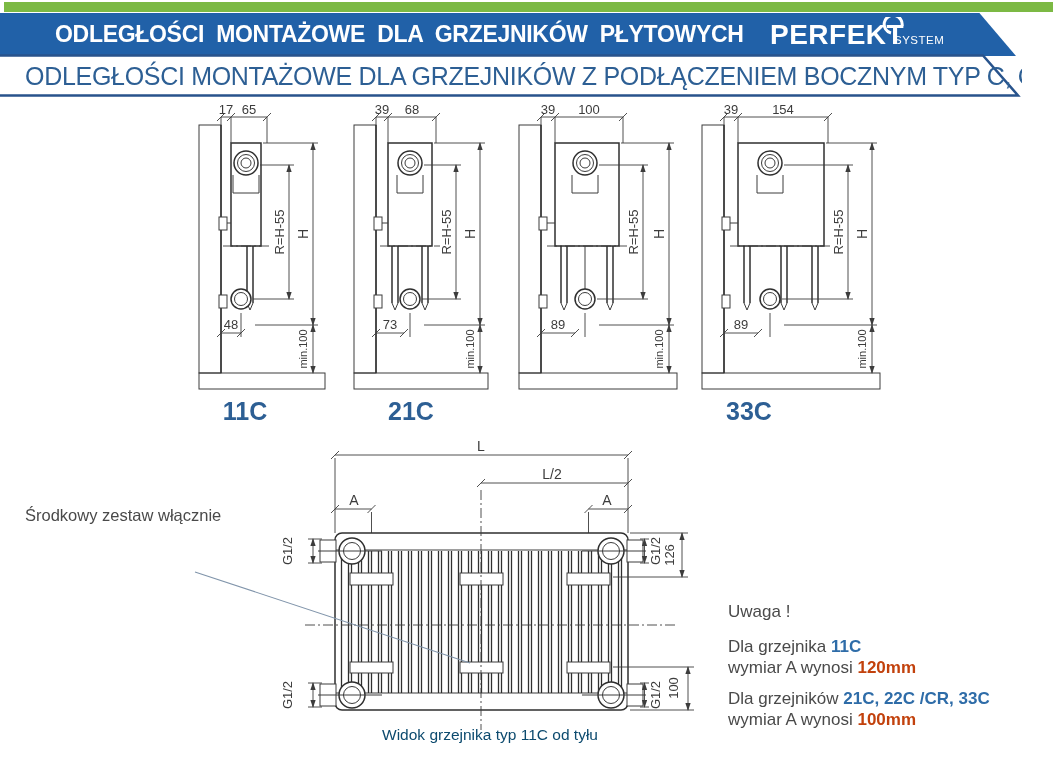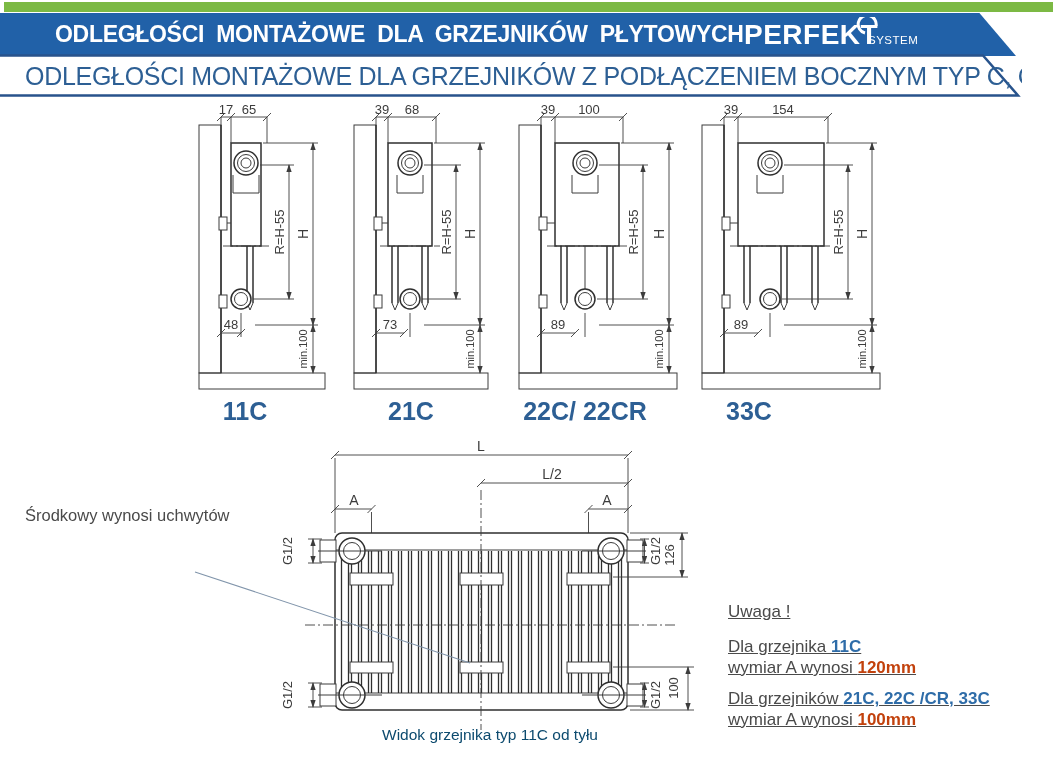--- a/index.html
+++ b/index.html
@@ -2,39 +2,39 @@
 <html><head>
 <meta charset="utf-8">
 <style>
   html,body{margin:0;padding:0;background:#e8e8e8;}
   #canvas{position:relative;width:1053px;height:769px;background:#ffffff;overflow:hidden;
           font-family:"Liberation Sans",sans-serif;}
   
   .green-bar{position:absolute;left:4px;top:2px;right:0;height:10px;background:#7cb944;}
   .blue-banner{position:absolute;left:0;top:13px;width:1016px;height:43px;background:#2161a8;
                clip-path:polygon(0 0,96.4% 0,100% 100%,0 100%);
-               display:flex;align-items:center;gap:0;padding-left:55px;box-sizing:border-box;}
+               display:flex;align-items:center;gap:26px;padding-left:55px;box-sizing:border-box;}
   .main-title{color:#ffffff;font-size:23px;font-weight:bold;letter-spacing:-0.3px;word-spacing:6px;white-space:nowrap;}
   .sub-banner-svg{position:absolute;left:0;top:54px;}
   .sub-banner-svg text{font-family:"Liberation Sans",sans-serif;}
   
   svg .s1{stroke:#3c3c3c;stroke-width:1;fill:none;}
   svg .s14{stroke:#2f2f2f;stroke-width:1.5;fill:none;}
   svg .dim{stroke:#3c3c3c;stroke-width:0.9;fill:none;}
   svg .cdash{stroke-dasharray:10 3 2 3;}
   svg .wf{fill:#ffffff;}
   svg text.d{font-size:13px;fill:#3c3c3c;font-family:"Liberation Sans",sans-serif;}
   svg text.dh{font-size:14px;}
   svg text.dsm{font-size:11px;}
   .fig{position:absolute;top:103px;}
   .dlabel{position:absolute;top:397px;font-size:25px;font-weight:bold;color:#2d5f94;text-align:center;}
   
   .annotation{position:absolute;left:25px;top:505px;width:270px;font-size:16.5px;color:#4a4a4a;line-height:1.22;}
   .caption{position:absolute;left:290px;top:726px;width:400px;text-align:center;font-size:15.5px;color:#0c4a6e;}
-  .note{position:absolute;left:728px;top:602px;width:310px;font-size:17px;color:#4a4a4a;text-decoration:underline;}
+  .note{position:absolute;left:728px;top:602px;width:310px;font-size:17px;color:#4a4a4a;}
   .note .heading{margin-bottom:14px;}
   .note .row{line-height:21px;}
   .note .gap{height:10px;}
   .note .models{color:#2e6ca8;font-weight:bold;}
   .note .val{color:#c2410c;font-weight:bold;}
   .pointer-svg{position:absolute;left:150px;top:560px;z-index:5;pointer-events:none;}
 </style>
 </head>
 <body>
 
@@ -269,21 +269,20 @@
       <text transform="translate(168,246) rotate(-90)" text-anchor="middle" class="d dsm">min.100</text>
       <line x1="26" y1="230" x2="60" y2="230" class="dim"></line>
       <path d="M22,234L30,226M56,234L64,226" class="dim"></path>
       <line x1="72" y1="210" x2="72" y2="234" class="dim"></line>
       <text x="43" y="226" text-anchor="middle" class="d">89</text>
     </g>
   </svg>
 
   <div class="dlabel" style="left:195px;width:100px">11C</div>
   <div class="dlabel" style="left:356px;width:110px">21C</div>
-  <div class="dlabel" style="left:505px;width:160px">22C/ 22CR</div>
   <div class="dlabel" style="left:689px;width:120px">33C</div>
 
   <svg class="fig" style="left:270px;top:438px" width="440" height="300" viewBox="0 0 440 300">
     <g>
       <line x1="65" y1="17" x2="358" y2="17" class="dim"></line>
       <path d="M61,21L69,13M354,21L362,13" class="dim"></path>
       <line x1="65" y1="20" x2="65" y2="95" class="dim"></line>
         <line x1="358" y1="20" x2="358" y2="95" class="dim"></line>
       <text x="211" y="13" text-anchor="middle" class="d dh">L</text>
       <line x1="211" y1="45" x2="358" y2="45" class="dim"></line>
@@ -354,21 +353,21 @@
       <line x1="418" y1="229" x2="418" y2="272" class="dim" marker-start="url(#ar)" marker-end="url(#ar)"></line>
       <text transform="translate(408,250) rotate(-90)" text-anchor="middle" class="d">100</text>
     </g>
   </svg>
 
   <svg class="pointer-svg" width="340" height="115" viewBox="0 0 340 115">
     <line x1="45" y1="12" x2="320" y2="103" stroke="#8195ab" stroke-width="1.1"></line>
   </svg>
 
   <div class="annotation">
-    <div>Środkowy wynosi uchwytów</div>
+    <div>Środkowy zestaw włącznie</div>
   </div>
 
   <div class="caption">Widok grzejnika typ 11C od tyłu</div>
 
   <div class="note">
     <div class="heading">Uwaga !</div>
     <div class="row">
       <span>Dla grzejnika </span><span class="models">11C</span>
     </div>
     <div class="row">

